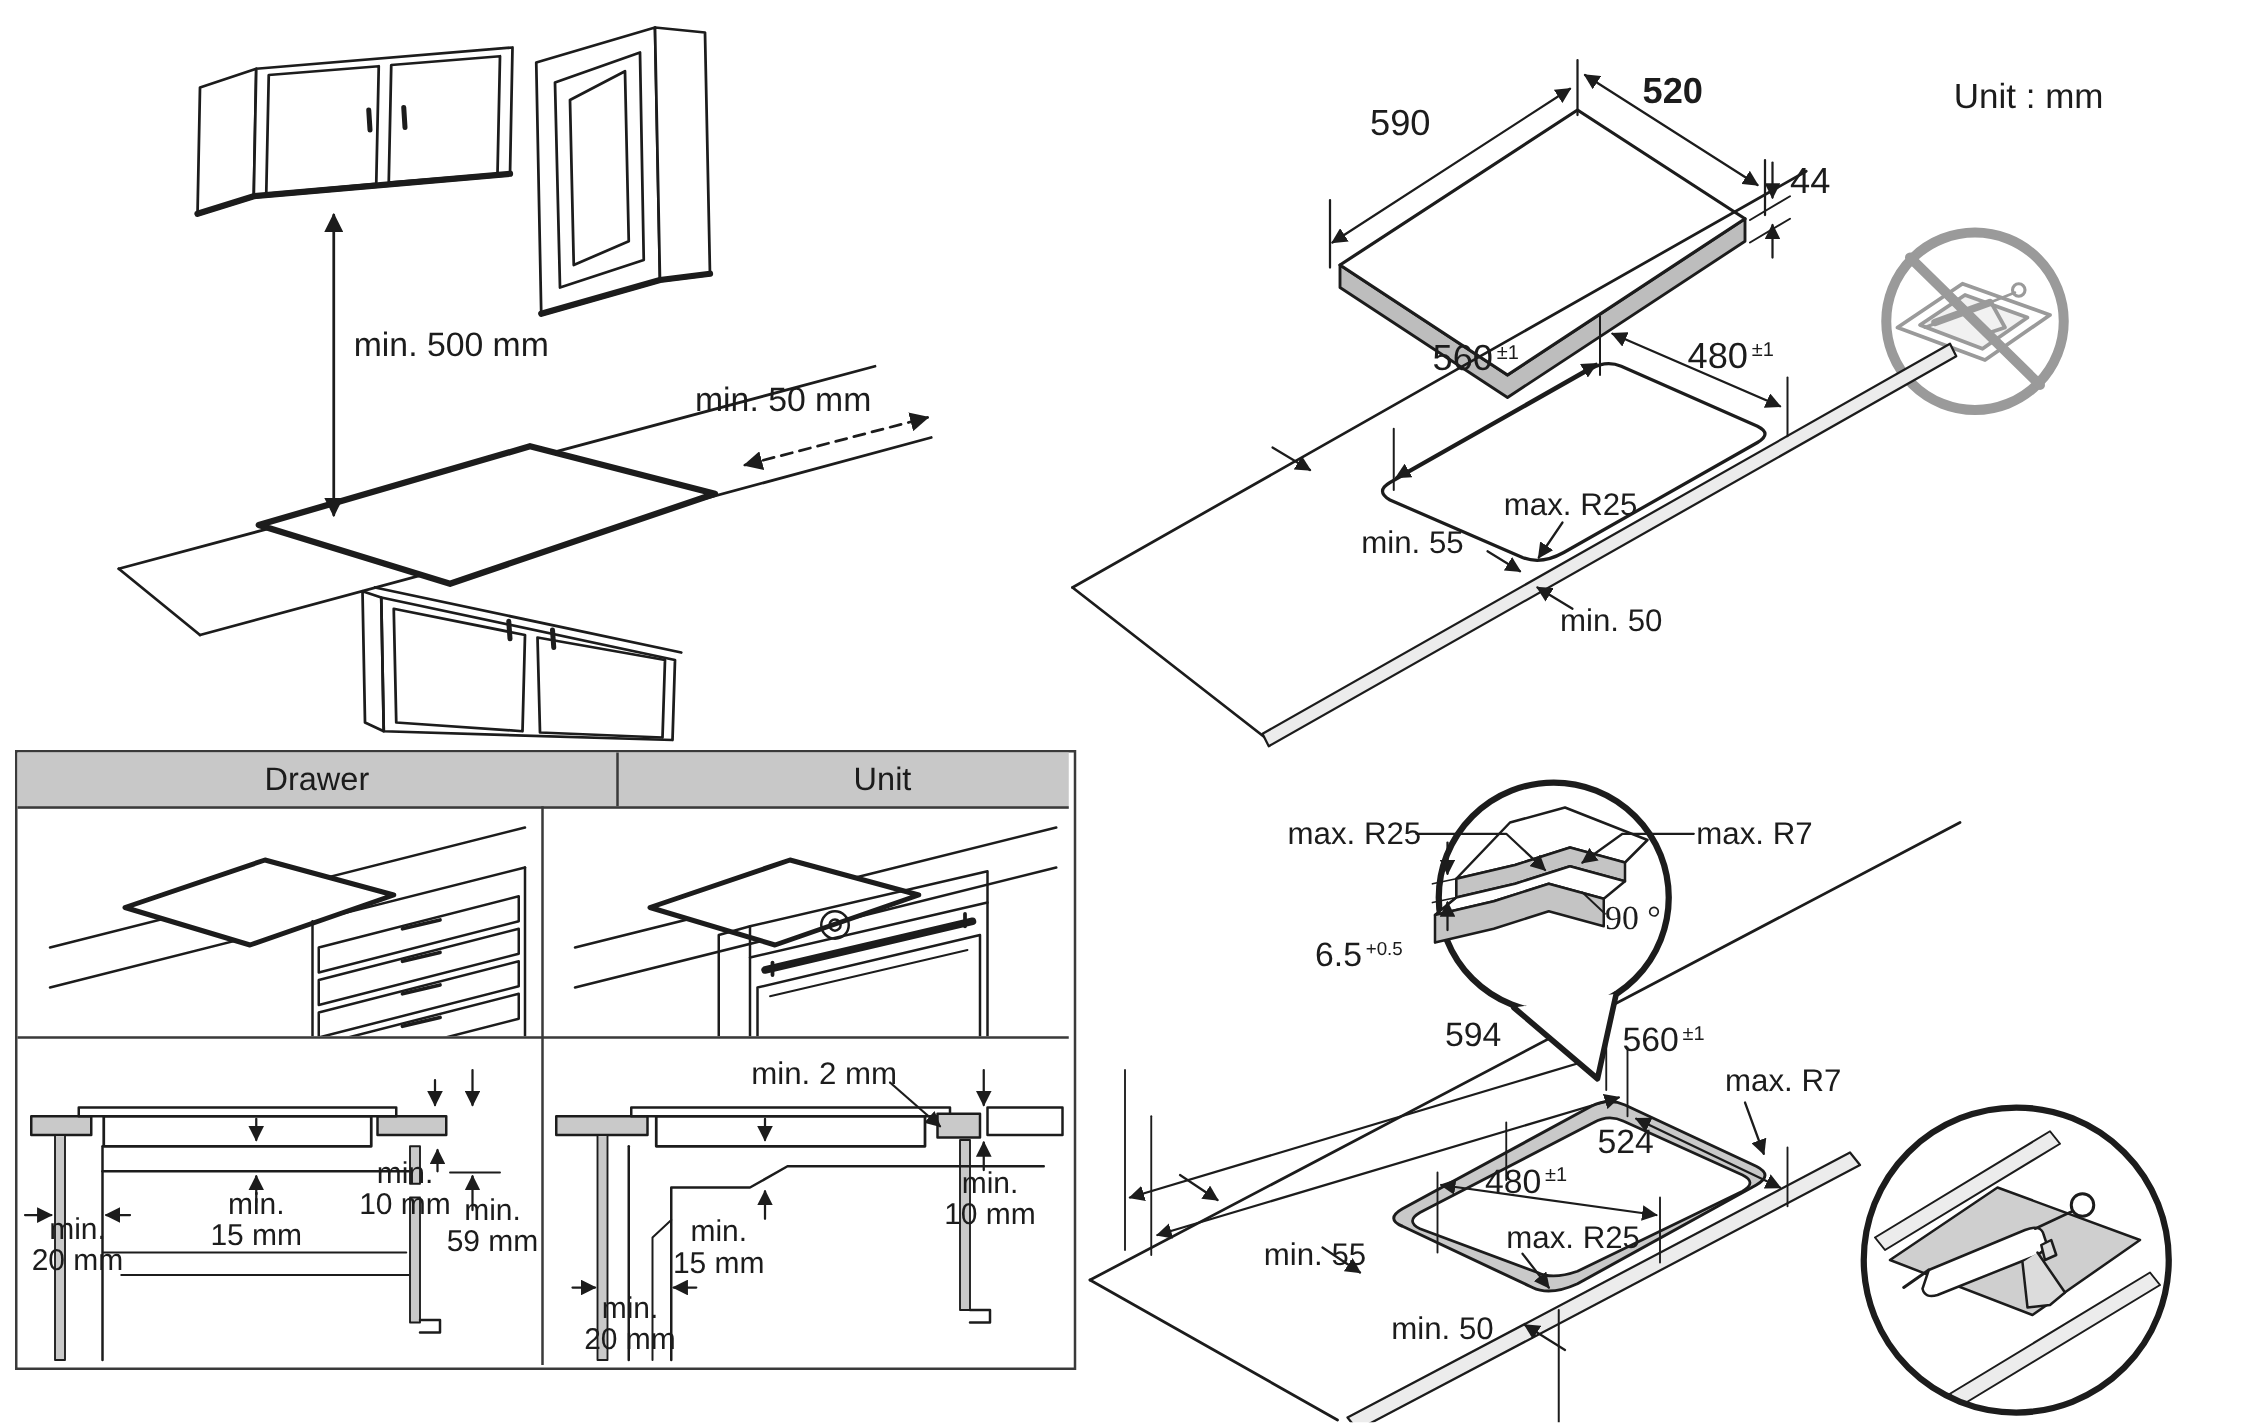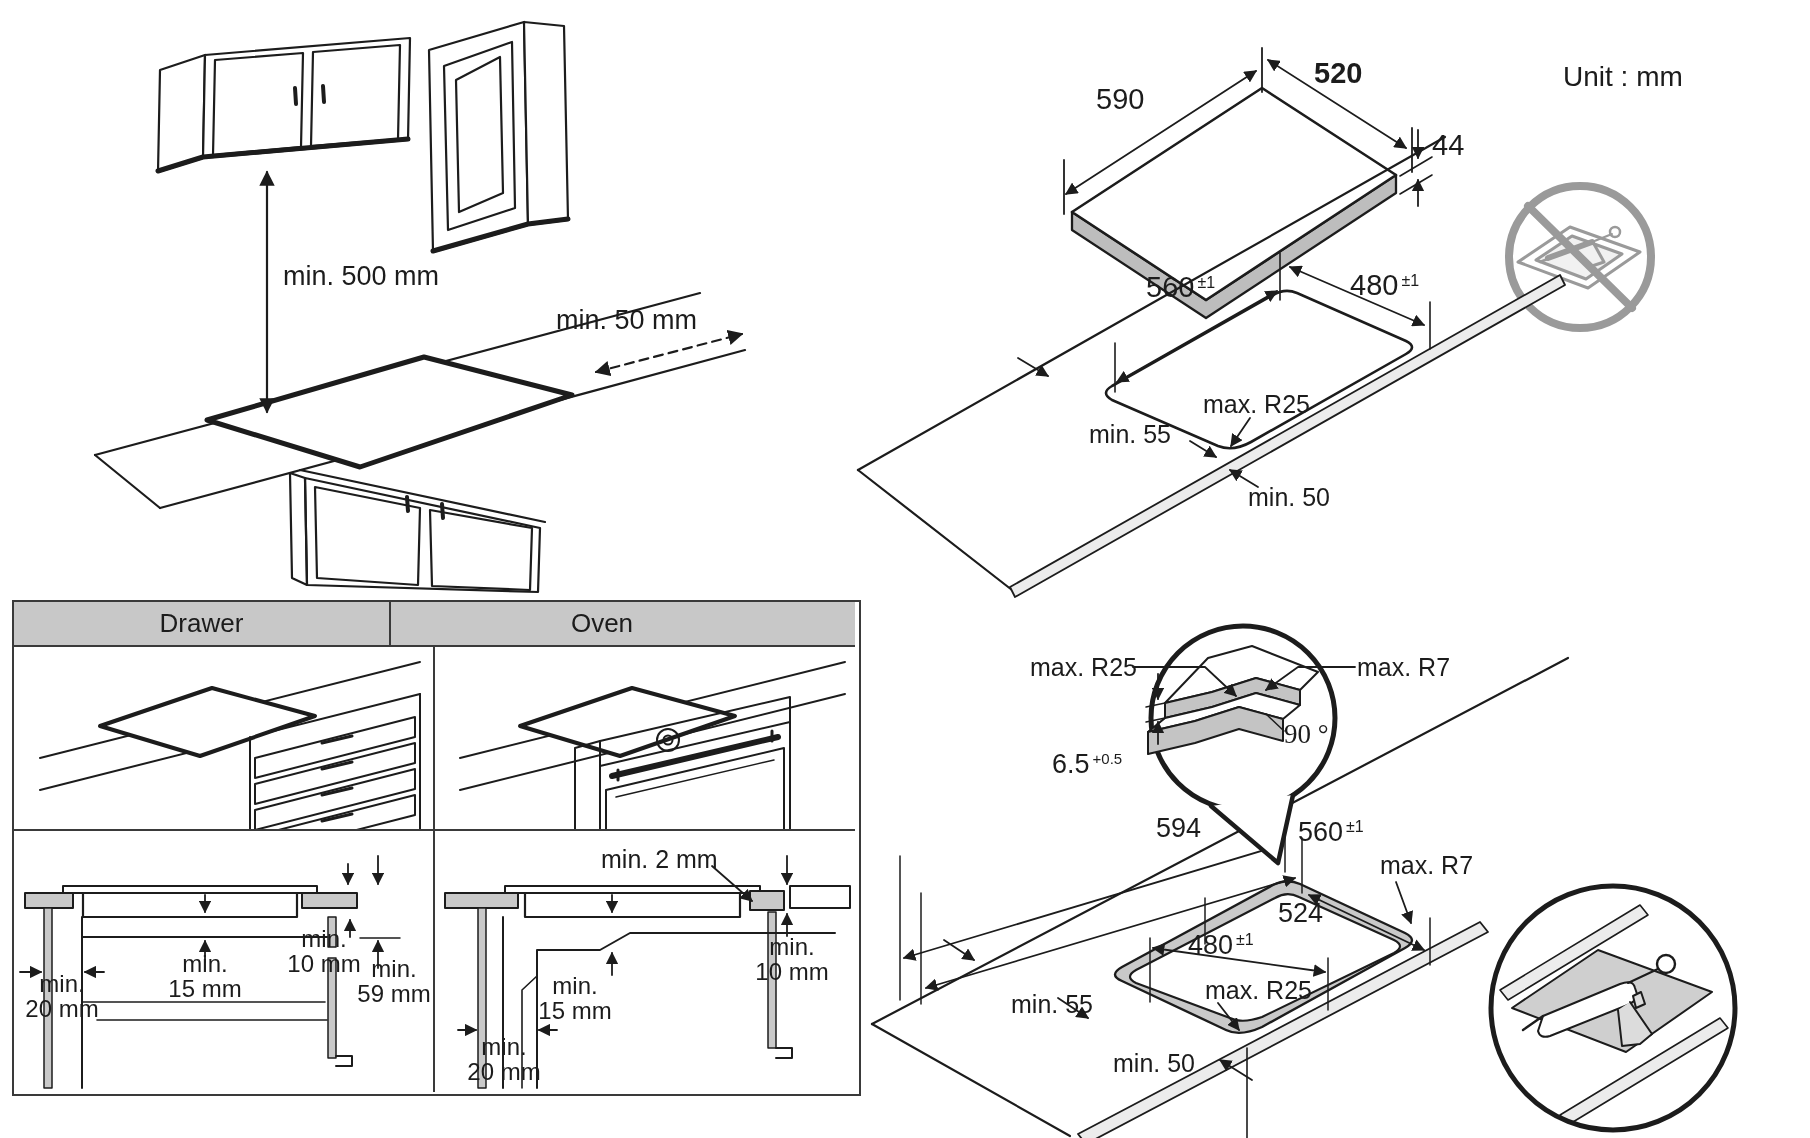--- a/index.html
+++ b/index.html
@@ -272,22 +272,22 @@
     <path d="M835,933 L630,933 L600,950 L537,950 L537,1088"></path>
     <path d="M537,976 L522,990 L522,1088" stroke-width="1.6"></path>
     <path d="M612,975 L612,953" stroke-width="1.8" marker-end="url(#ah)"></path>
     <path d="M458,1030 L476,1030" stroke-width="1.8" marker-end="url(#ah)"></path>
     <path d="M557,1030 L539,1030" stroke-width="1.8" marker-end="url(#ah)"></path>
   </g>
 </svg>
 
 <div class="tbl-border" style="left:12px;top:600px;width:845px;height:492px;"></div>
 <div class="tbl-head" style="left:14px;top:602px;width:841px;height:43px;">
-  <div class="cell" style="width:375px;">Drawer</div>
-  <div class="cell" style="width:422px;border-left:2px solid #3a3a3a;">Oven</div>
+  <div class="cell" style="width:479px;">Drawer</div>
+  <div class="cell" style="width:422px;border-left:2px solid #3a3a3a;">Unit</div>
 </div>
 <div class="vline" style="left:433px;top:645px;width:2px;height:447px;"></div>
 <div class="hline" style="left:14px;top:829px;width:841px;height:2px;"></div>
 
 <div class="lbl big" style="left:283px;top:262px;">min. 500 mm</div>
 <div class="lbl big" style="left:556px;top:306px;">min. 50 mm</div>
 
 <div class="lbl dim" style="left:1096px;top:84px;">590</div>
 <div class="lbl dim" style="left:1314px;top:58px;font-weight:bold;">520</div>
 <div class="lbl dim" style="left:1432px;top:130px;">44</div>

